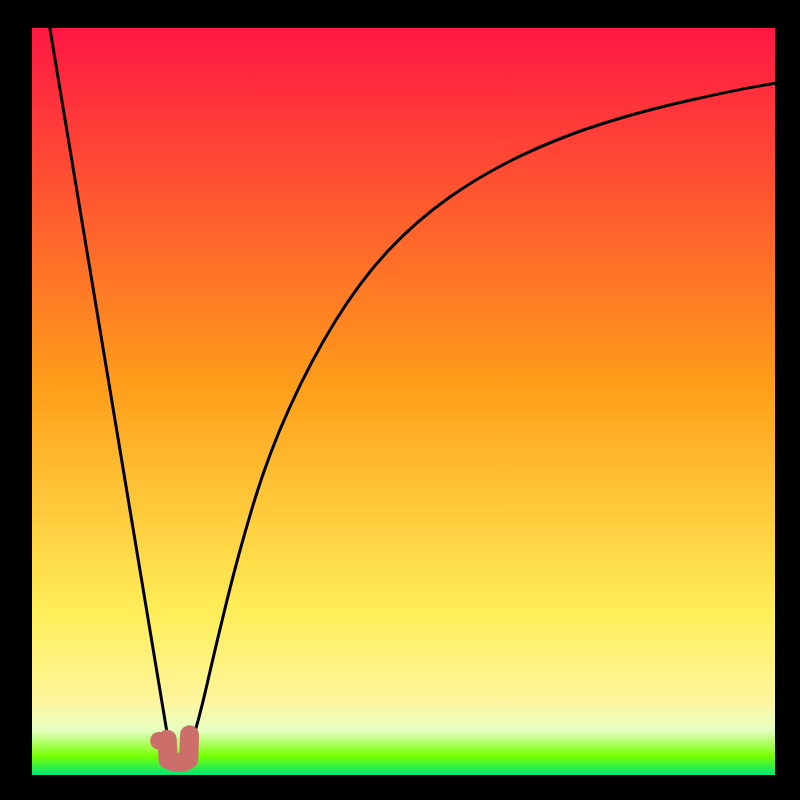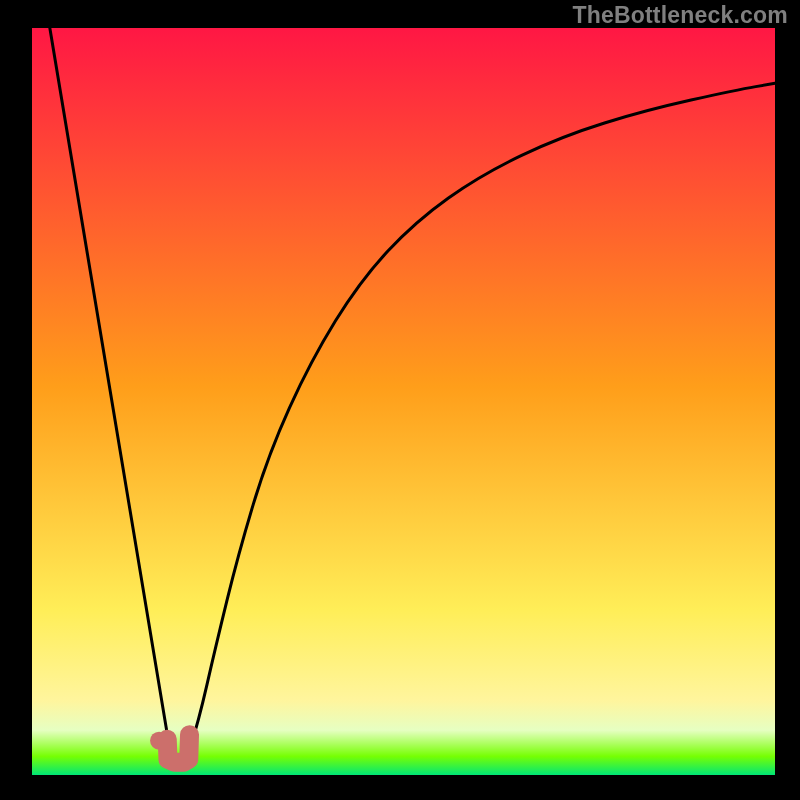--- a/index.html
+++ b/index.html
@@ -50,14 +50,13 @@
           <stop offset="100%" stop-color="#00e676"></stop>
         </linearGradient>
   </defs>
   <rect fill="url(#bg-grad)" x="32" y="28" width="743" height="747"></rect>
   <path fill="none" stroke="#000000" stroke-width="3" stroke-linecap="round" d="M 49.832 28 L 169.455 747.361"></path>
   <path fill="none" stroke="#000000" stroke-width="3" stroke-linecap="round" d="M 190.259 747.361 Q 198.432 721.963 206.9765 684.613 Q 215.521 647.263 227.03750000000002 600.202 Q 238.55400000000003 553.1410000000001 253.41400000000002 503.83900000000006 Q 268.274 454.537 289.4495 407.84950000000003 Q 310.625 361.16200000000003 335.5155 320.824 Q 360.406 280.486 387.89700000000005 250.97949999999997 Q 415.38800000000003 221.47299999999996 448.4515 197.94249999999994 Q 481.515 174.41199999999992 521.637 155.3635 Q 561.759 136.31500000000005 603.7384999999999 123.2425 Q 645.718 110.16999999999996 691.0409999999999 100.08549999999997 Q 736.3639999999999 90.00099999999998 755.682 86.6395 L 775 83.27800000000002"></path>
   <circle r="9" cx="159.053" cy="740.638" fill="#CC6F6B"></circle>
   <path fill="none" stroke-width="19" stroke-linecap="round" stroke-linejoin="round" d="M 167.226 739.144 L 167.969 759.313 L 174.656 762.301 L 183.572 762.301 L 188.77300000000002 759.313 L 189.516 734.662" stroke="#CC6F6B"></path>
 </svg>
 
-<div class="watermark">TheBottleneck.com</div>
 </div>
 
 </body></html>

